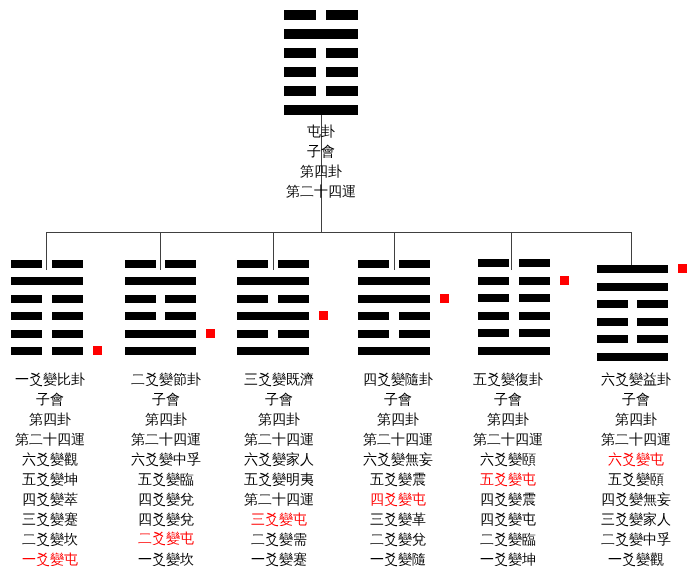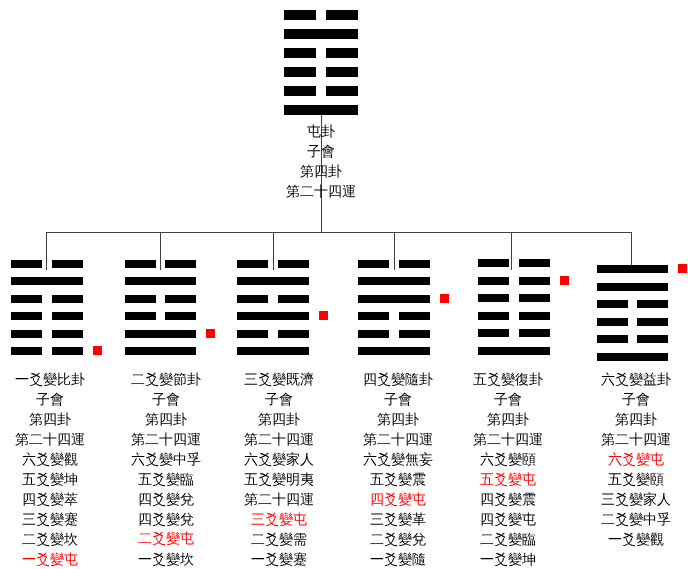--- a/index.html
+++ b/index.html
@@ -306,16 +306,17 @@
     <span class="row">二爻變臨</span>
     <span class="row">一爻變坤</span>
   </div>
 <div class="label-block child-labels" style="left:583px; top:369px; width:106px;">
     <span class="row">六爻變益卦</span>
     <span class="row">子會</span>
     <span class="row">第四卦</span>
     <span class="row">第二十四運</span>
     <span class="row red" style="color: rgb(255, 0, 0);">六爻變屯</span>
     <span class="row">五爻變頤</span>
+    <span class="row">四爻變無妄</span>
     <span class="row">三爻變家人</span>
     <span class="row">二爻變中孚</span>
     <span class="row">一爻變觀</span>
   </div>
 
 </body></html>

